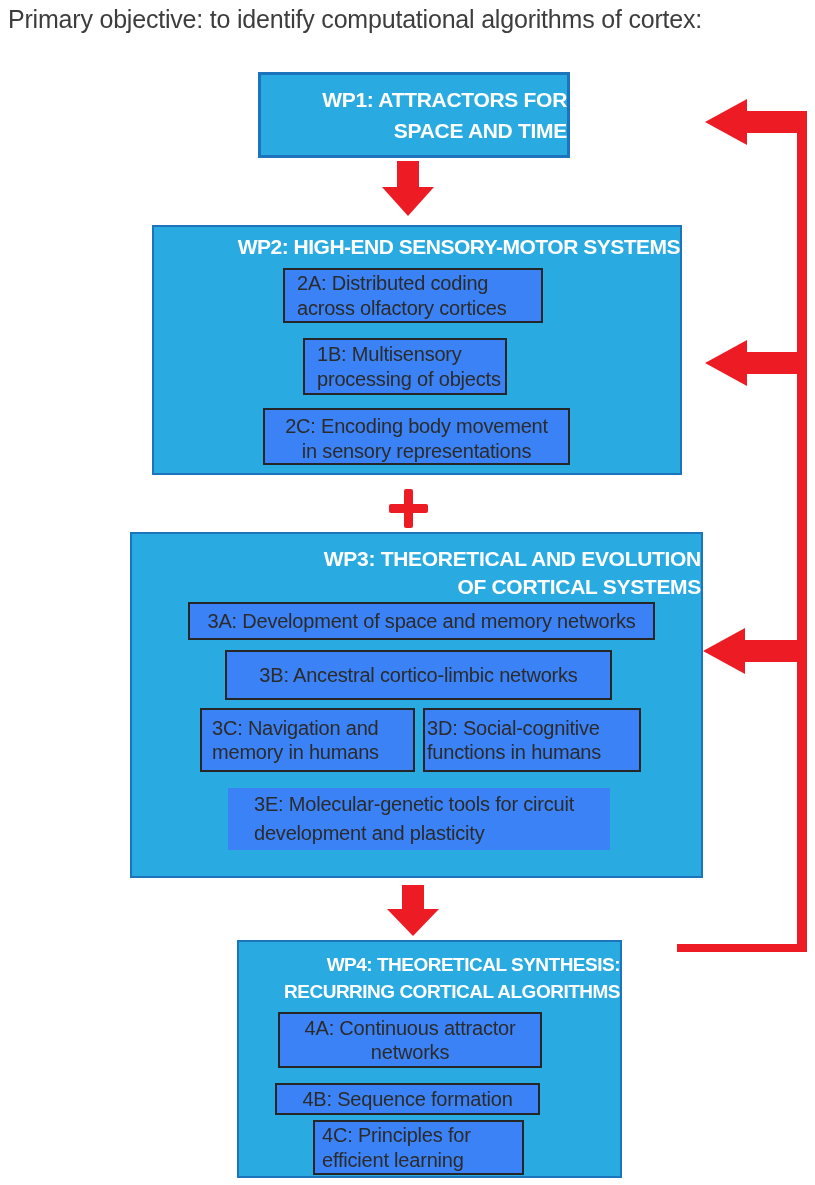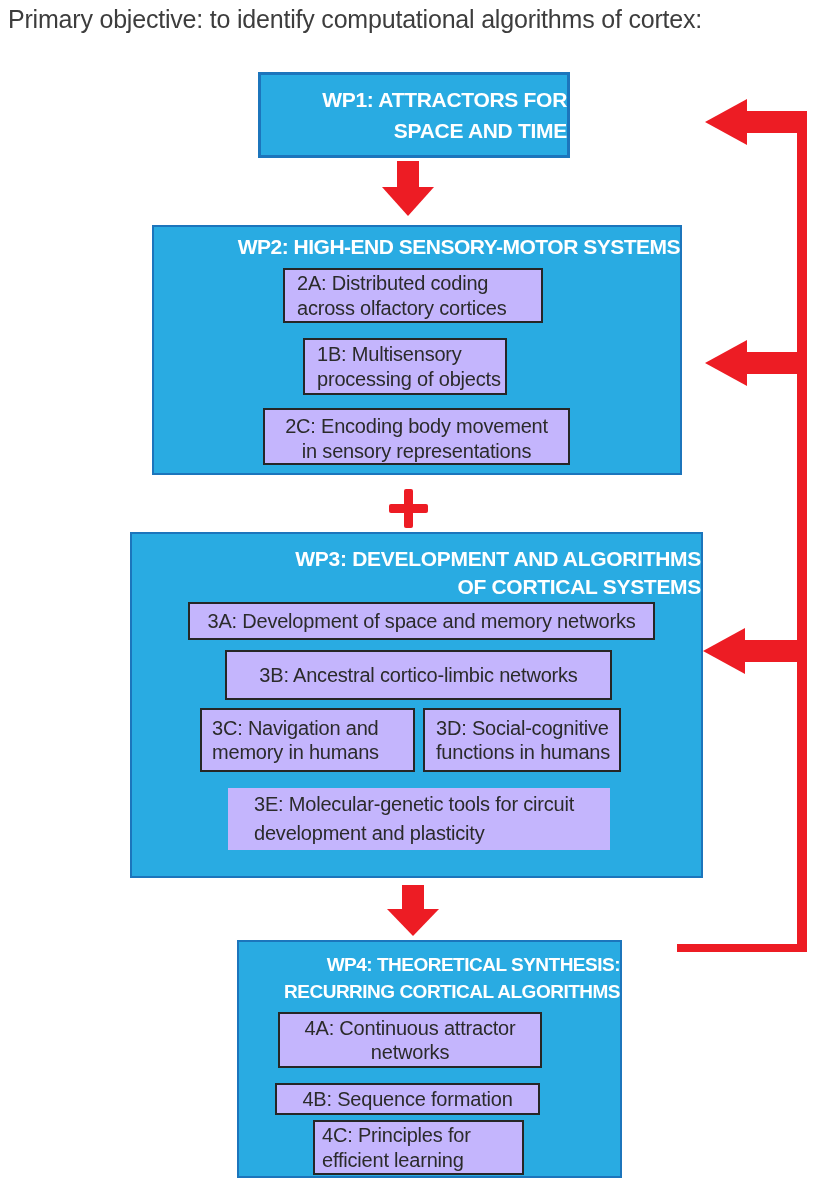--- a/index.html
+++ b/index.html
@@ -22,38 +22,38 @@
   .wp4{left:237px;top:940px;width:385px;height:238px;}
   .wp-header{
     text-align:right;color:var(--header-text);font-weight:bold;white-space:nowrap;
     letter-spacing:-0.3px;
   }
   .wp1 .wp-header{font-size:21px;line-height:1.5;}
   .wp2 .wp-header{font-size:21px;margin-top:8px;letter-spacing:-0.5px;}
   .wp3 .wp-header{font-size:21px;margin-top:11px;line-height:1.35;}
   .wp4 .wp-header{font-size:19px;margin-top:10px;line-height:1.4;letter-spacing:-0.5px;}
   .subbox{
-    position:absolute;box-sizing:border-box;background:#c4b5fd;
+    position:absolute;box-sizing:border-box;background:#3b82f6;
     border:2px solid var(--subbox-border);
     display:flex;flex-direction:column;justify-content:center;
     font-size:20px;line-height:1.22;color:var(--text-dark);letter-spacing:-0.2px;
     white-space:nowrap;
   }
   .subbox.center{text-align:center;}
   .subbox.left{text-align:left;}
   .noborder{border:none;}
   
   .b2a{left:129px;top:41px;width:260px;height:55px;padding-left:12px;}
   .b2b{left:149px;top:111px;width:204px;height:57px;padding-left:12px;}
   .b2c{left:109px;top:181px;width:307px;height:57px;justify-content:flex-end;}
   
   .b3a{left:56px;top:68px;width:467px;height:38px;}
   .b3b{left:93px;top:116px;width:387px;height:50px;}
   .b3c{left:68px;top:174px;width:215px;height:64px;padding-left:10px;}
-  .b3d{left:291px;top:174px;width:198px;height:64px;padding-left:11px;}
+  .b3d{left:291px;top:174px;width:218px;height:64px;padding-left:2px;}
   .b3e{left:96px;top:254px;width:382px;height:62px;padding-left:26px;line-height:1.45;}
   
   .b4a{left:39px;top:70px;width:264px;height:56px;}
   .b4b{left:36px;top:141px;width:265px;height:32px;}
   .b4c{left:74px;top:178px;width:211px;height:55px;padding-left:7px;}
   .overlay{position:absolute;left:0;top:0;width:815px;height:1185px;pointer-events:none;}
   .red-shape{fill:var(--arrow-red);}
 </style>
 </head>
 <body>
@@ -80,21 +80,21 @@
       <div>processing of objects</div>
     </div>
     <div class="subbox center b2c">
       <div>2C: Encoding body movement</div>
       <div>in sensory representations</div>
     </div>
   </div>
 
   <div class="wp wp3">
     <div class="wp-header">
-      <div>WP3: DEVELOPMENT AND ALGORITHMS</div>
+      <div>WP3: THEORETICAL AND EVOLUTION</div>
       <div>OF CORTICAL SYSTEMS</div>
     </div>
     <div class="subbox center b3a">
       <div>3A: Development of space and memory networks</div>
     </div>
     <div class="subbox center b3b">
       <div>3B: Ancestral cortico-limbic networks</div>
     </div>
     <div class="subbox left b3c">
       <div>3C: Navigation and</div>

